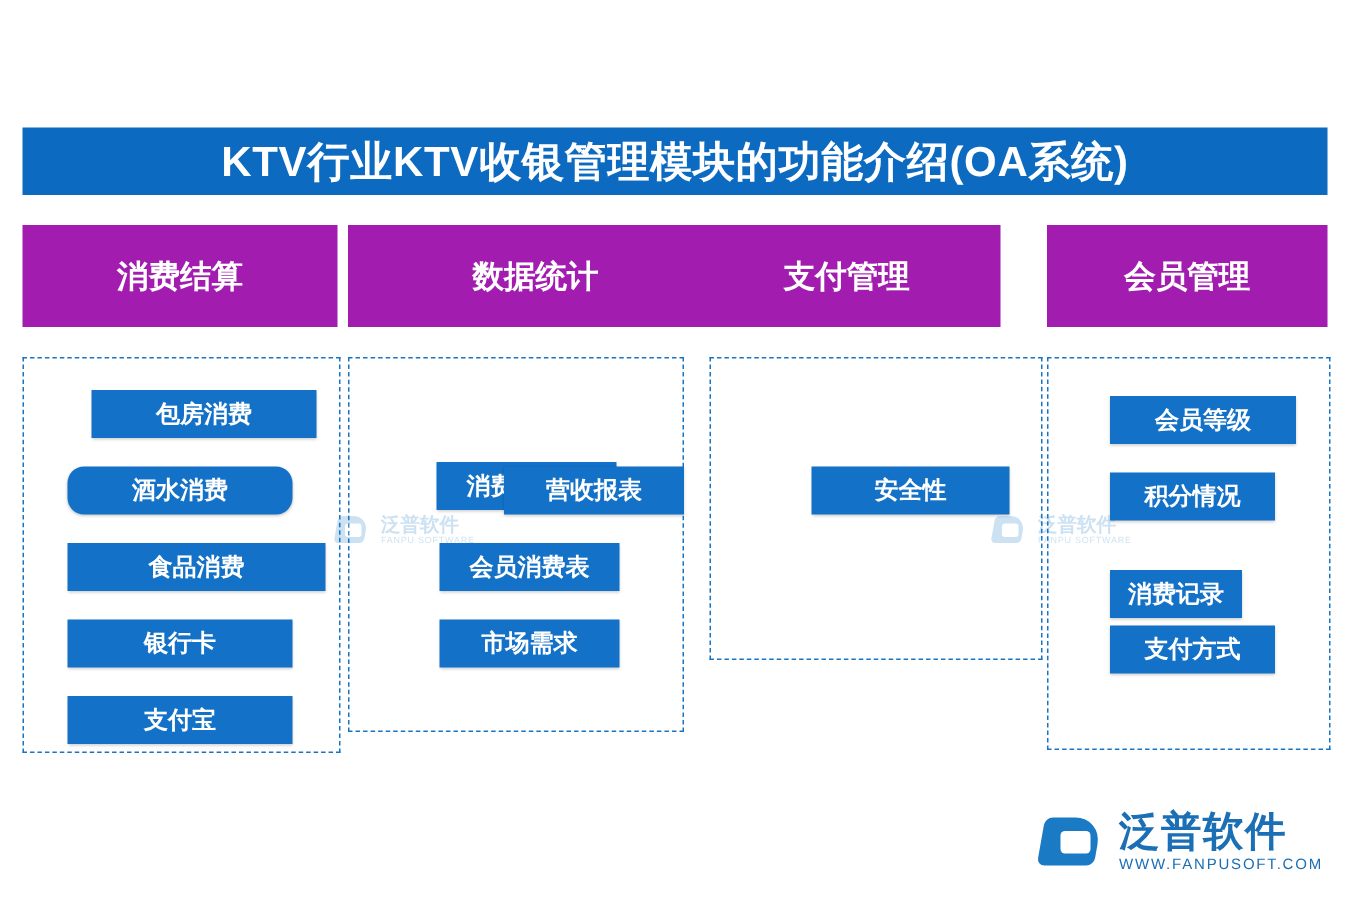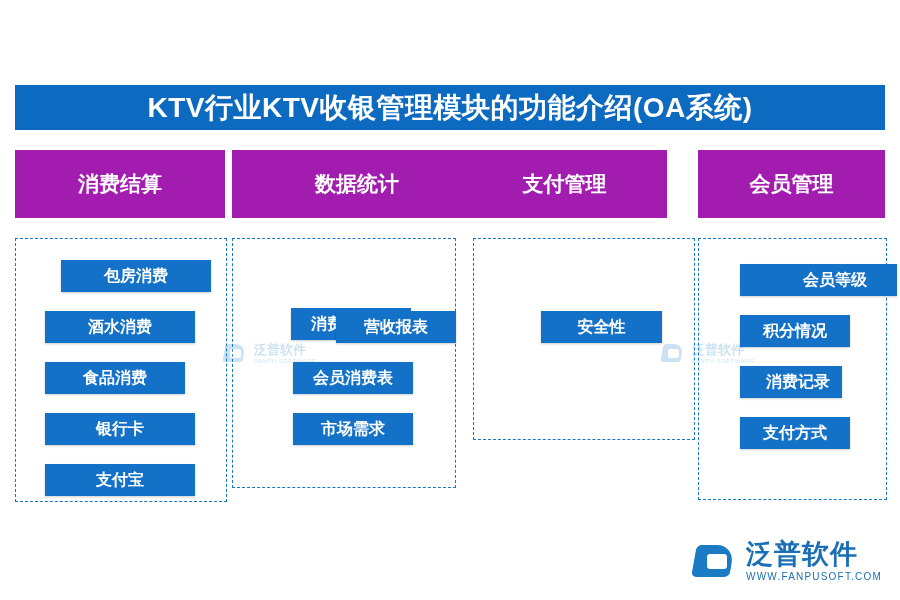--- a/index.html
+++ b/index.html
@@ -171,41 +171,41 @@
 </head>
 <body>
 
 <div class="page">
 
   <div class="title-bar">KTV行业KTV收银管理模块的功能介绍(OA系统)</div>
 
   <div class="col-header" style="left:15px; width:210px;">消费结算</div>
   <div class="group-box" style="left:15px; top:238px; width:210px; height:262px;"></div>
   <div class="leaf" style="left:45px; top:260px; width:150px;margin-left:16px;">包房消费</div>
-  <div class="leaf" style="left:45px; top:311px; width:150px;">酒水消费</div>
-  <div class="leaf" style="left:45px; top:362px; width:140px;">食品消费</div>
+  <div class="leaf" style="left:45px; top:311px; width:150px;border-radius:11px;">酒水消费</div>
+  <div class="leaf" style="left:45px; top:362px; width:172px;">食品消费</div>
   <div class="leaf" style="left:45px; top:413px; width:150px;">银行卡</div>
   <div class="leaf" style="left:45px; top:464px; width:150px;">支付宝</div>
 
   <div class="col-header" style="left:232px; width:250px;">数据统计</div>
   <div class="group-box" style="left:232px; top:238px; width:222px; height:248px;"></div>
   <div class="leaf" style="left:291px; top:260px; width:120px;margin-top:48px;">消费统计表</div>
   <div class="leaf" style="left:293px; top:311px; width:120px;margin-left:43px;">营收报表</div>
   <div class="leaf" style="left:293px; top:362px; width:120px;">会员消费表</div>
   <div class="leaf" style="left:293px; top:413px; width:120px;">市场需求</div>
 
   <div class="col-header" style="left:462px; width:205px;">支付管理</div>
   <div class="group-box" style="left:473px; top:238px; width:220px; height:200px;"></div>
-  <div class="leaf" style="left:541px; top:311px; width:121px;">安全性</div>
+  <div class="leaf" style="left:541px; top:311px; width:132px;">安全性</div>
 
   <div class="col-header" style="left:698px; width:187px;">会员管理</div>
   <div class="group-box" style="left:698px; top:238px; width:187px; height:260px;"></div>
-  <div class="leaf" style="left:740px; top:264px; width:124px;padding-left:33px;">会员等级</div>
+  <div class="leaf" style="left:740px; top:264px; width:124px;">会员等级</div>
   <div class="leaf" style="left:740px; top:315px; width:110px;">积分情况</div>
-  <div class="leaf" style="left:740px; top:366px; width:88px;padding-left:14px;">消费记录</div>
+  <div class="leaf" style="left:740px; top:380px; width:88px;">消费记录</div>
   <div class="leaf" style="left:740px; top:417px; width:110px;">支付方式</div>
 
   <div class="wm" style="left:222px; top:340px;">
     <div class="wm-mark"></div>
     <div class="wm-text">
       <span class="wm-cn">泛普软件</span>
       <span class="wm-en">FANPU SOFTWARE</span>
     </div>
   </div>
   <div class="wm" style="left:660px; top:340px;">

